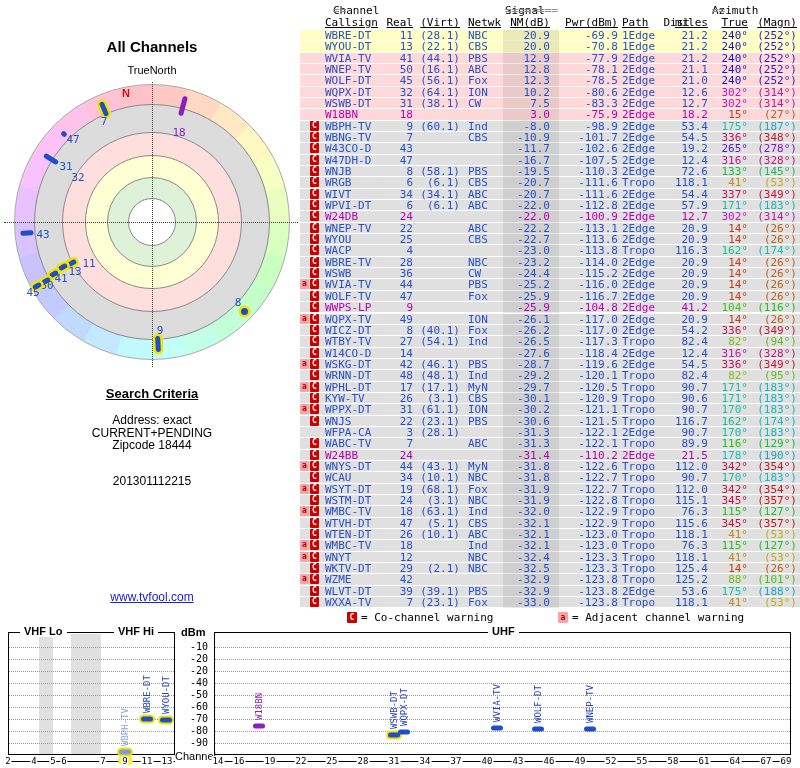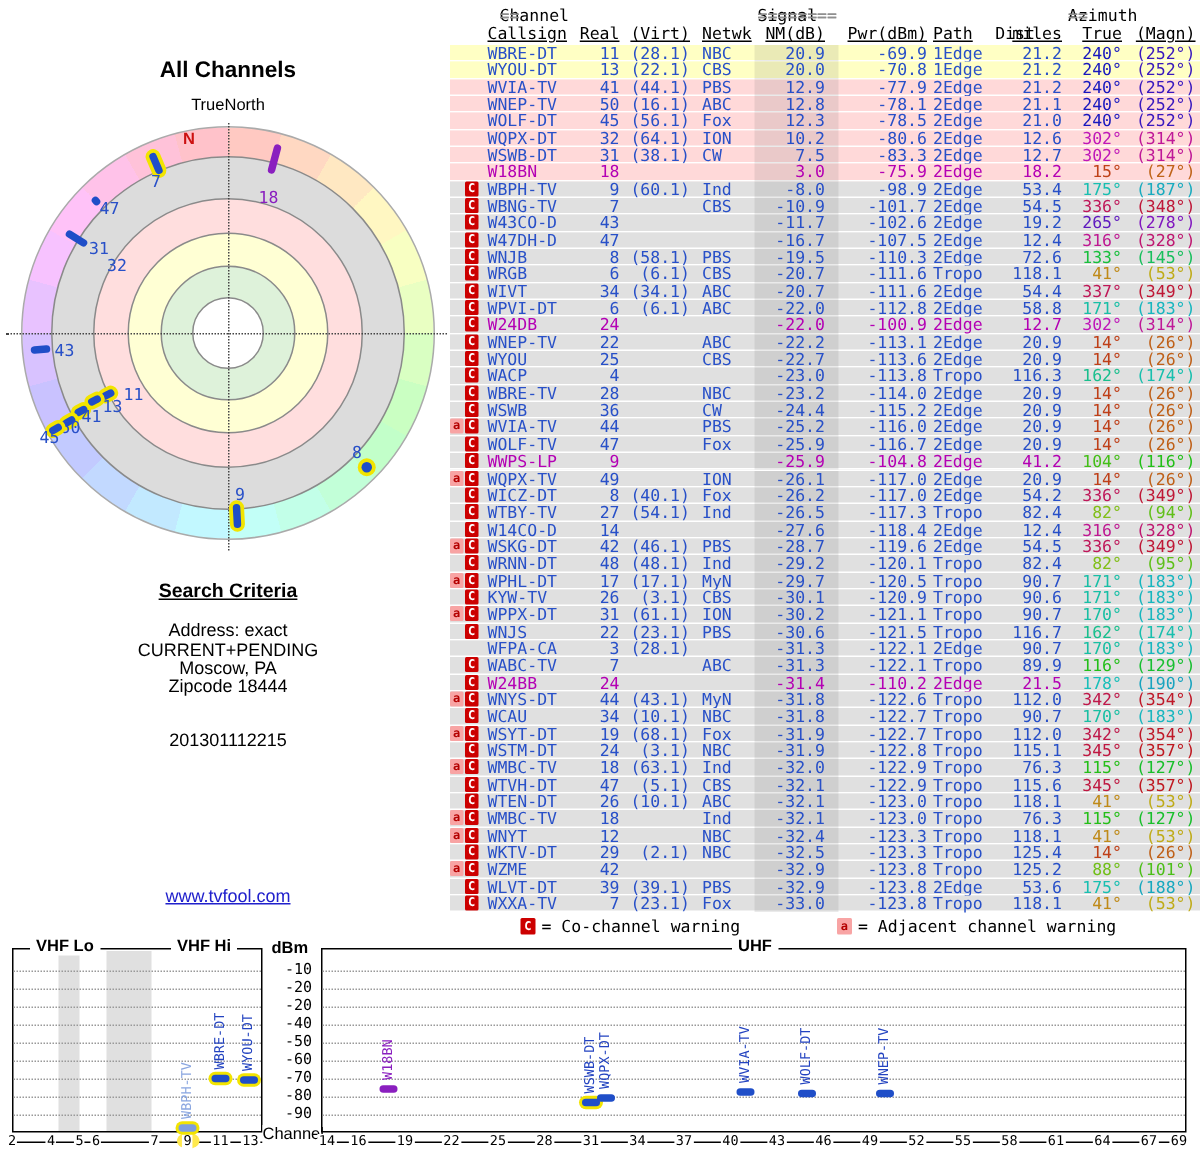--- a/index.html
+++ b/index.html
@@ -134,21 +134,20 @@
     <div class="rdot ylw" style="left: 241.295px; top: 308.111px; width: 7px; height: 7px; background: rgb(31, 78, 200);"></div>
     <div class="rlab" style="left: 238px; top: 302px;">8</div>
     <div class="rmark ylw" style="left: 158.385px; top: 343.833px; width: 5px; height: 16px; background: rgb(31, 78, 200); transform: translate(-50%, -50%) rotate(177deg);"></div>
     <div class="rlab" style="left: 160px; top: 330px;">9</div>
   </div>
 
 <div id="criteria">
   <div class="head">Search Criteria</div>
   <div>Address: exact</div>
   <div>CURRENT+PENDING</div>
-  <div>Moscow, PA</div>
   <div>Zipcode 18444</div>
   <div class="gap"></div>
   <div>201301112215</div>
 </div>
 <div id="site-link">www.tvfool.com</div>
 
 <div id="thead1">
   <span class="hg" style="left:33px;width:127px;">
     <span class="eq">==</span><span>Channel</span><span class="eq">==</span>
   </span>
@@ -378,21 +377,21 @@
     <div class="trow bg-g" style="top: 200.1px;">
       <span class="nmbg"></span>
       <span class="cbox">C</span>
       <span class="col-call blue">WPVI-DT</span>
       <span class="col-real blue">6</span>
       <span class="col-virt blue">(6.1)</span>
       <span class="col-netwk blue">ABC</span>
       <span class="col-nm blue">-22.0</span>
       <span class="col-pwr blue">-112.8</span>
       <span class="col-path blue">2Edge</span>
-      <span class="col-miles blue">58.8</span>
+      <span class="col-miles blue">57.9</span>
       <span class="col-true" style="color: rgb(24, 191, 166);">171°</span>
       <span class="col-magn" style="color: rgb(24, 182, 191);">(183°)</span>
     </div>
     <div class="trow bg-g" style="top: 211.44px;">
       <span class="nmbg"></span>
       <span class="cbox">C</span>
       <span class="col-call mag">W24DB</span>
       <span class="col-real mag">24</span>
       <span class="col-virt mag"></span>
       <span class="col-netwk mag"></span>

